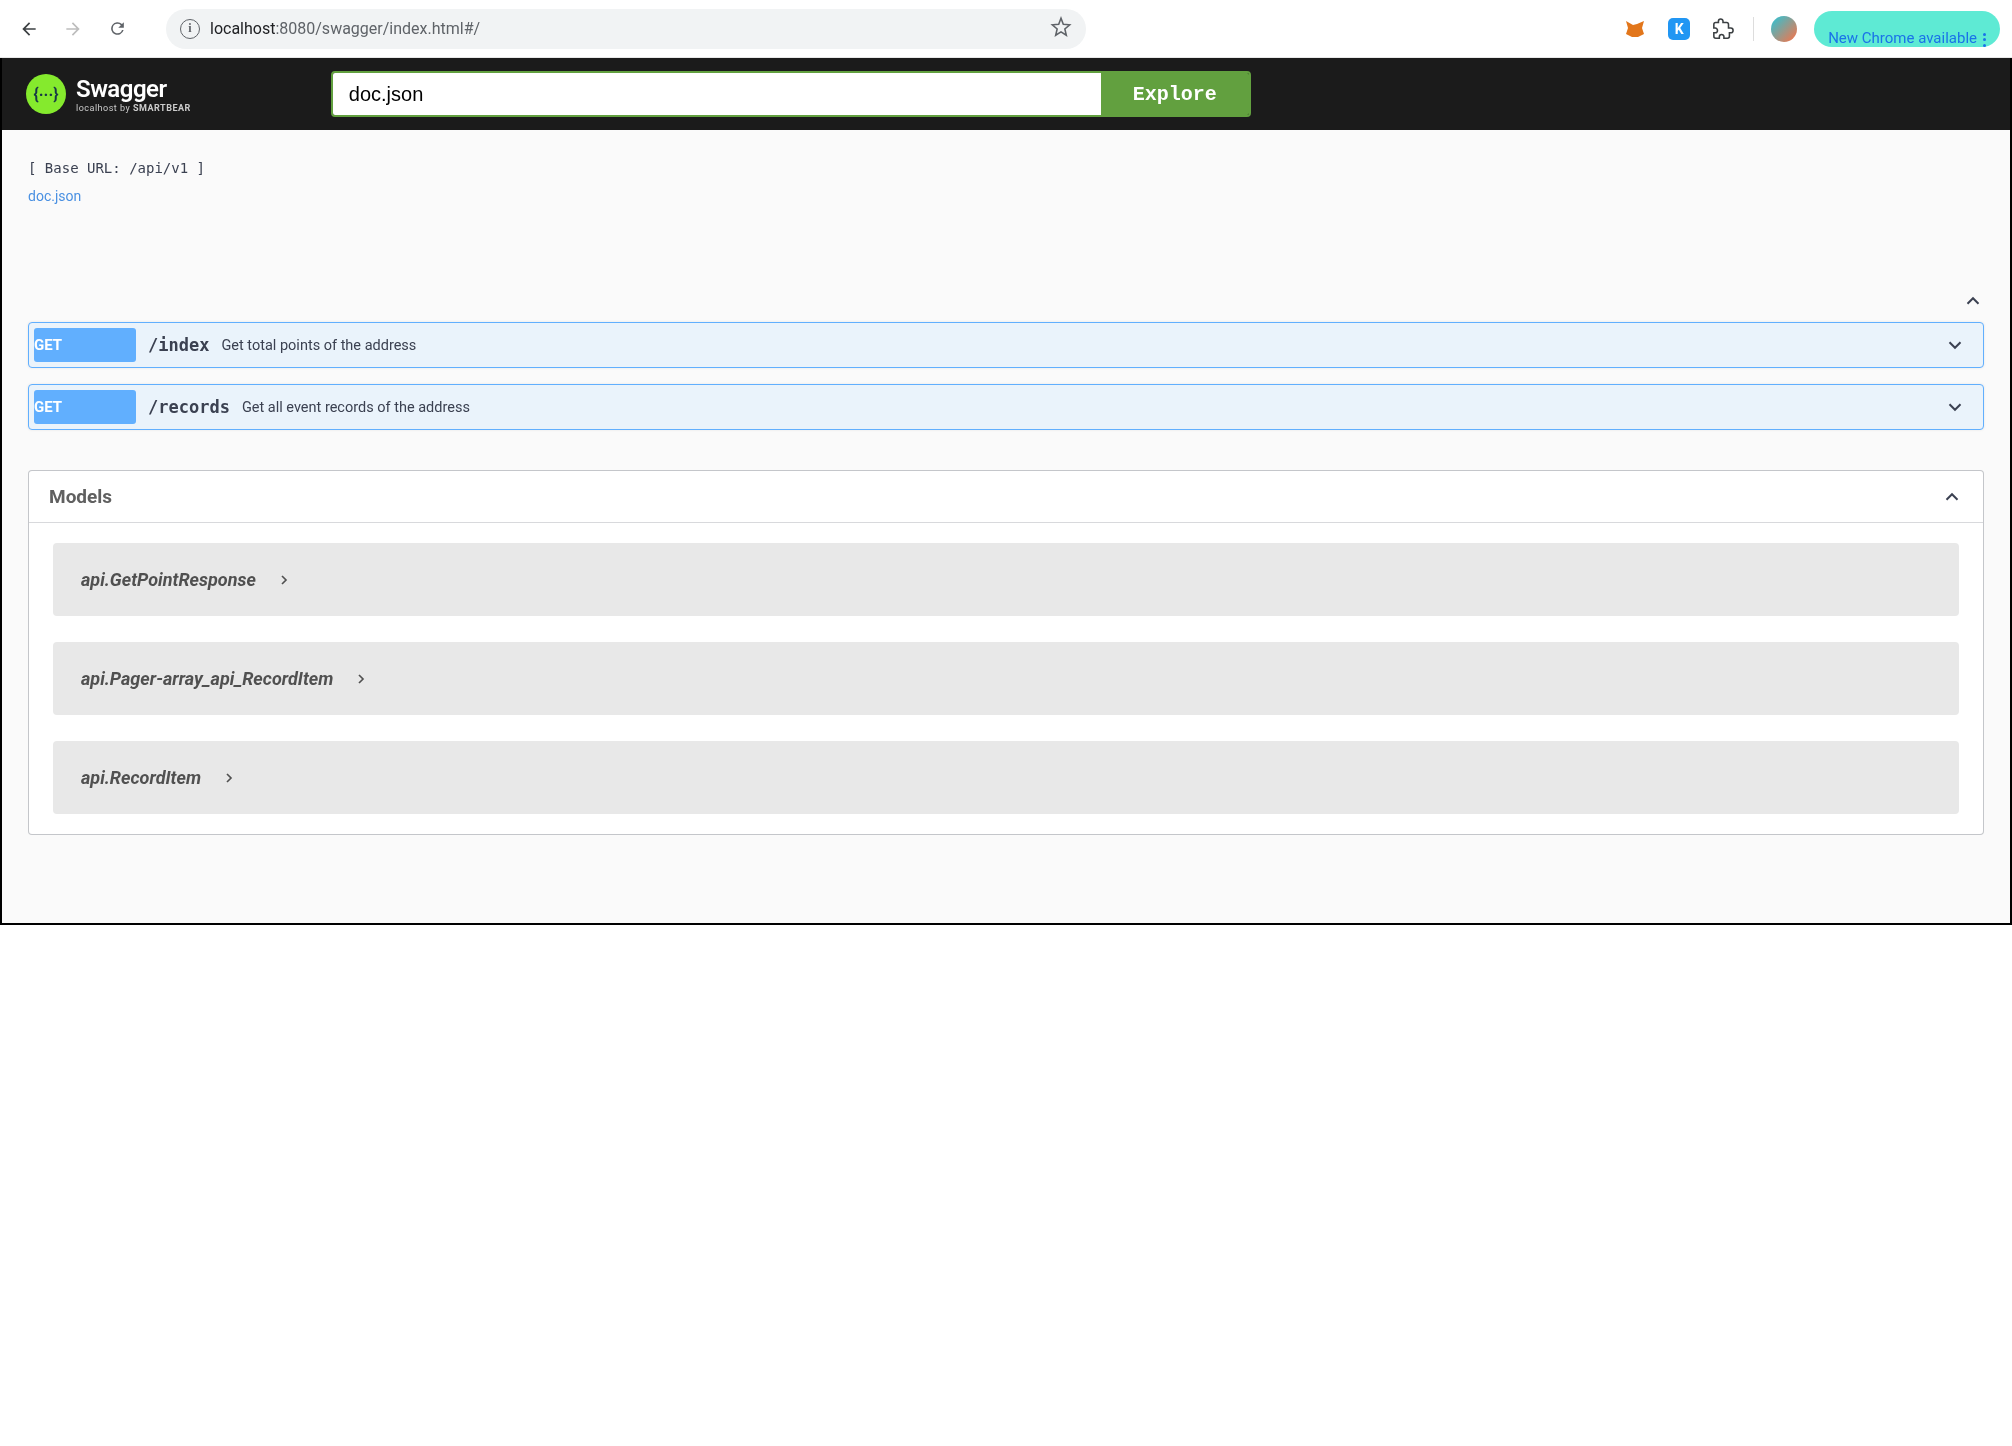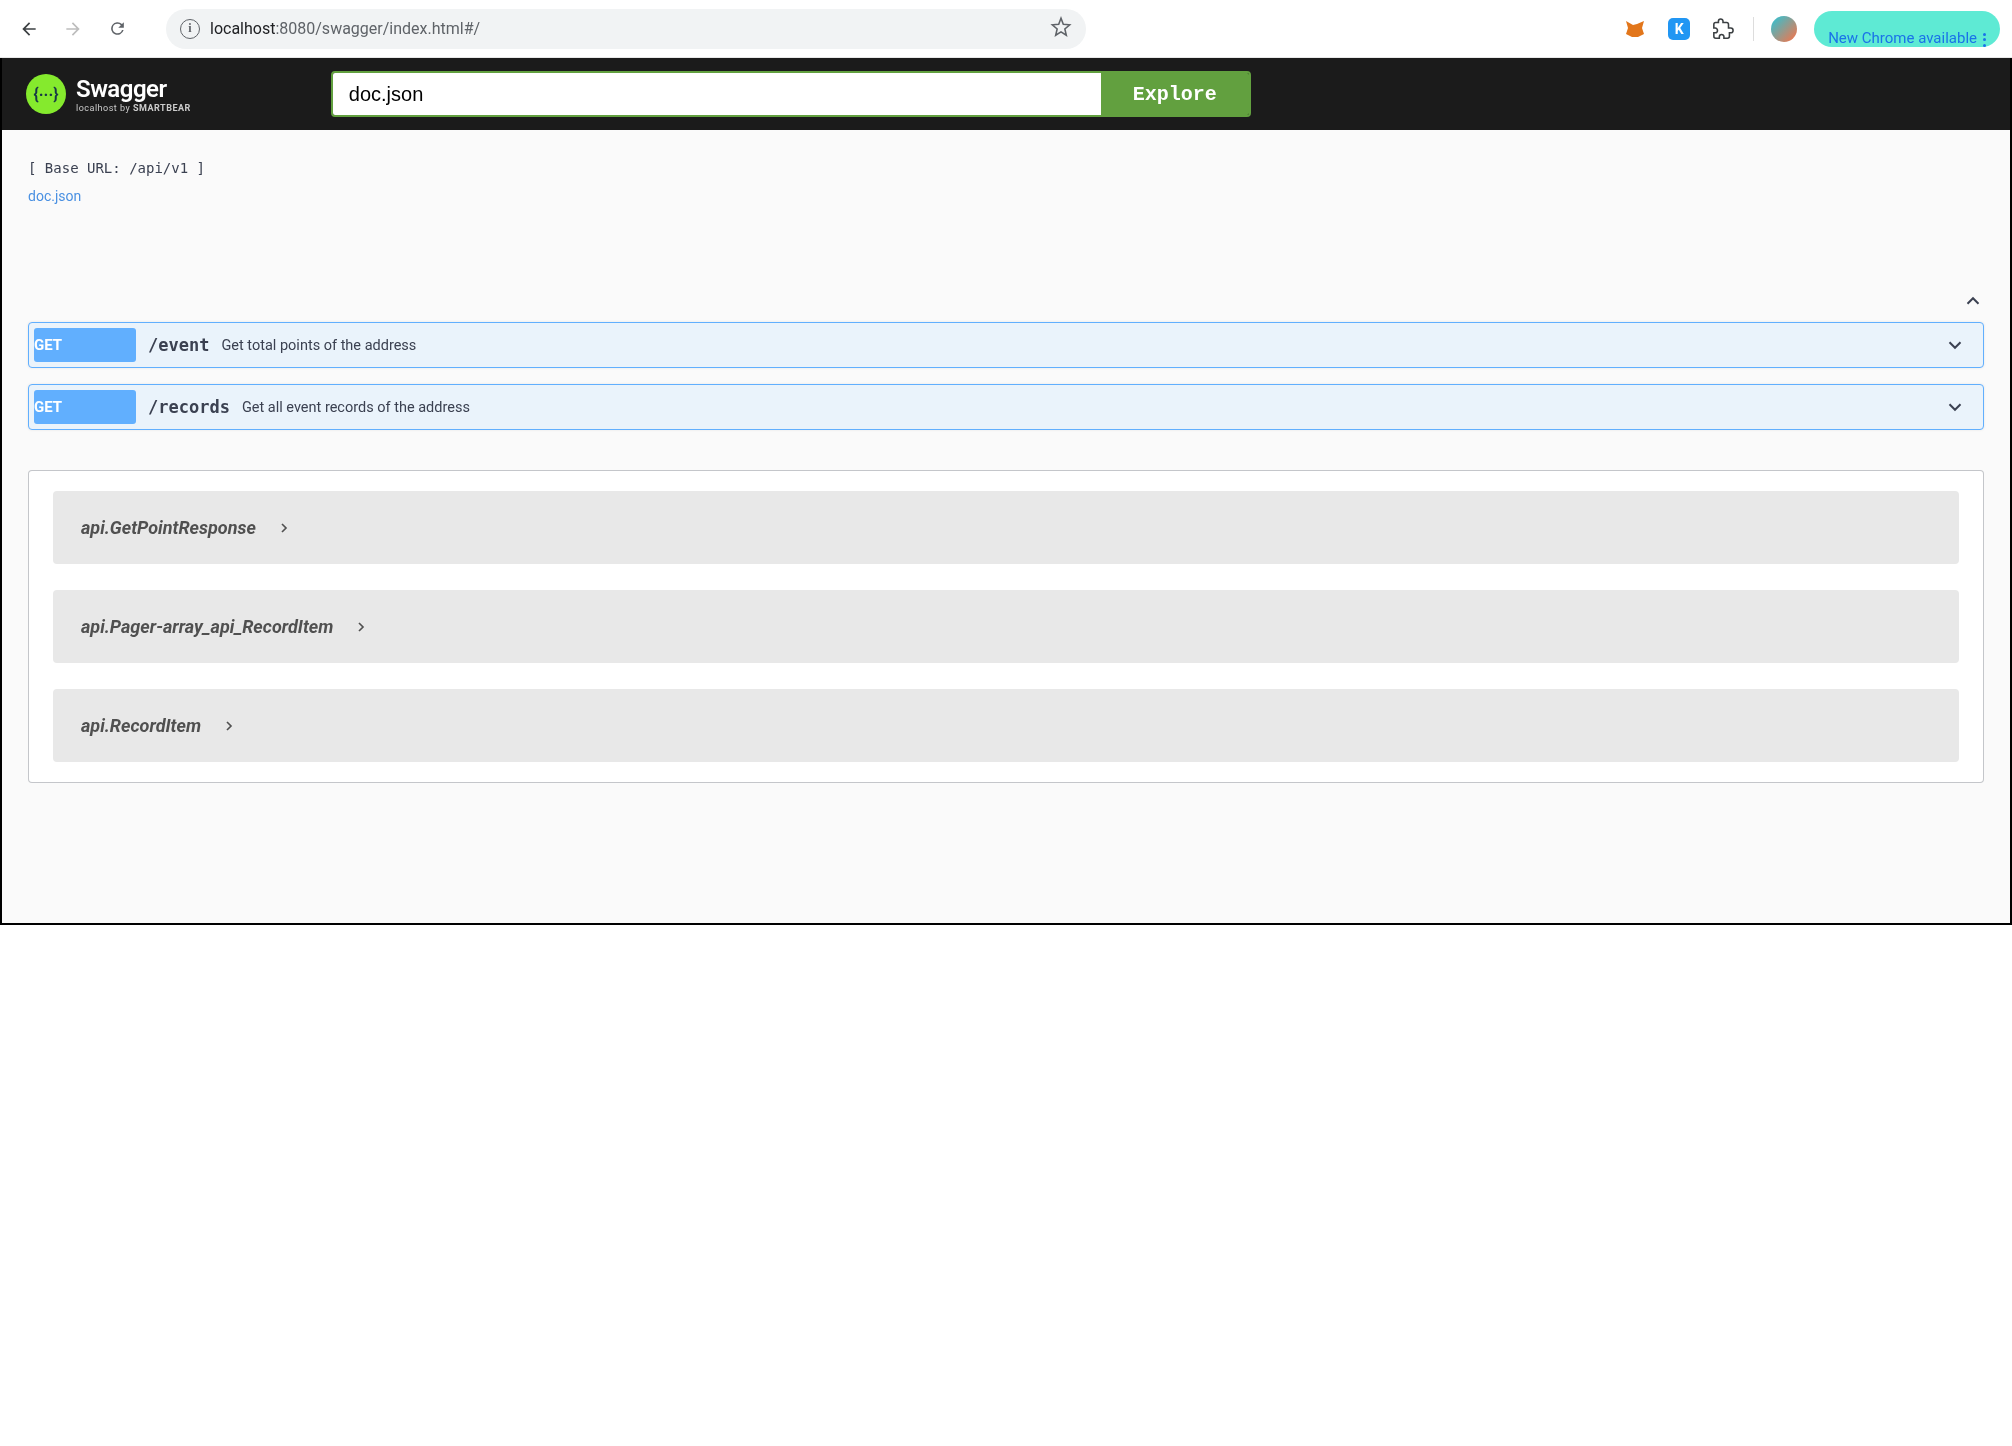--- a/index.html
+++ b/index.html
@@ -321,21 +321,21 @@
         <svg width="22" height="22" viewBox="0 0 24 24">
             <path d="M6 15l6-6 6 6" fill="none" stroke="#3b4151" stroke-width="2.2"></path>
           </svg>
       </span>
     </div>
 
     
     <div class="opblock">
       <div class="opblock-summary">
         <span class="opblock-method">GET</span>
-        <span class="opblock-path">/event</span>
+        <span class="opblock-path">/index</span>
         <span class="opblock-desc">Get total points of the address</span>
         <span class="opblock-toggle chev">
           <svg width="22" height="22" viewBox="0 0 24 24">
               <path d="M6 9l6 6 6-6" fill="none" stroke="#3b4151" stroke-width="2.2"></path>
             </svg>
         </span>
       </div>
     </div>
 
     
@@ -347,20 +347,29 @@
         <span class="opblock-toggle chev">
           <svg width="22" height="22" viewBox="0 0 24 24">
               <path d="M6 9l6 6 6-6" fill="none" stroke="#3b4151" stroke-width="2.2"></path>
             </svg>
         </span>
       </div>
     </div>
 
     
     <div class="models-section">
+      <div class="models-header">
+        <span class="models-title">Models</span>
+        <span class="spacer-right"></span>
+        <span class="chev">
+          <svg width="22" height="22" viewBox="0 0 24 24">
+              <path d="M6 15l6-6 6 6" fill="none" stroke="#3b4151" stroke-width="2.2"></path>
+            </svg>
+        </span>
+      </div>
       <div class="models-body">
         <div class="model-item">
           <span class="model-name">api.GetPointResponse</span>
           <span class="chev">
             <svg width="16" height="16" viewBox="0 0 24 24">
                 <path d="M9 6l6 6-6 6" fill="none" stroke="#505050" stroke-width="2.5"></path>
               </svg>
           </span>
         </div>
         <div class="model-item">

